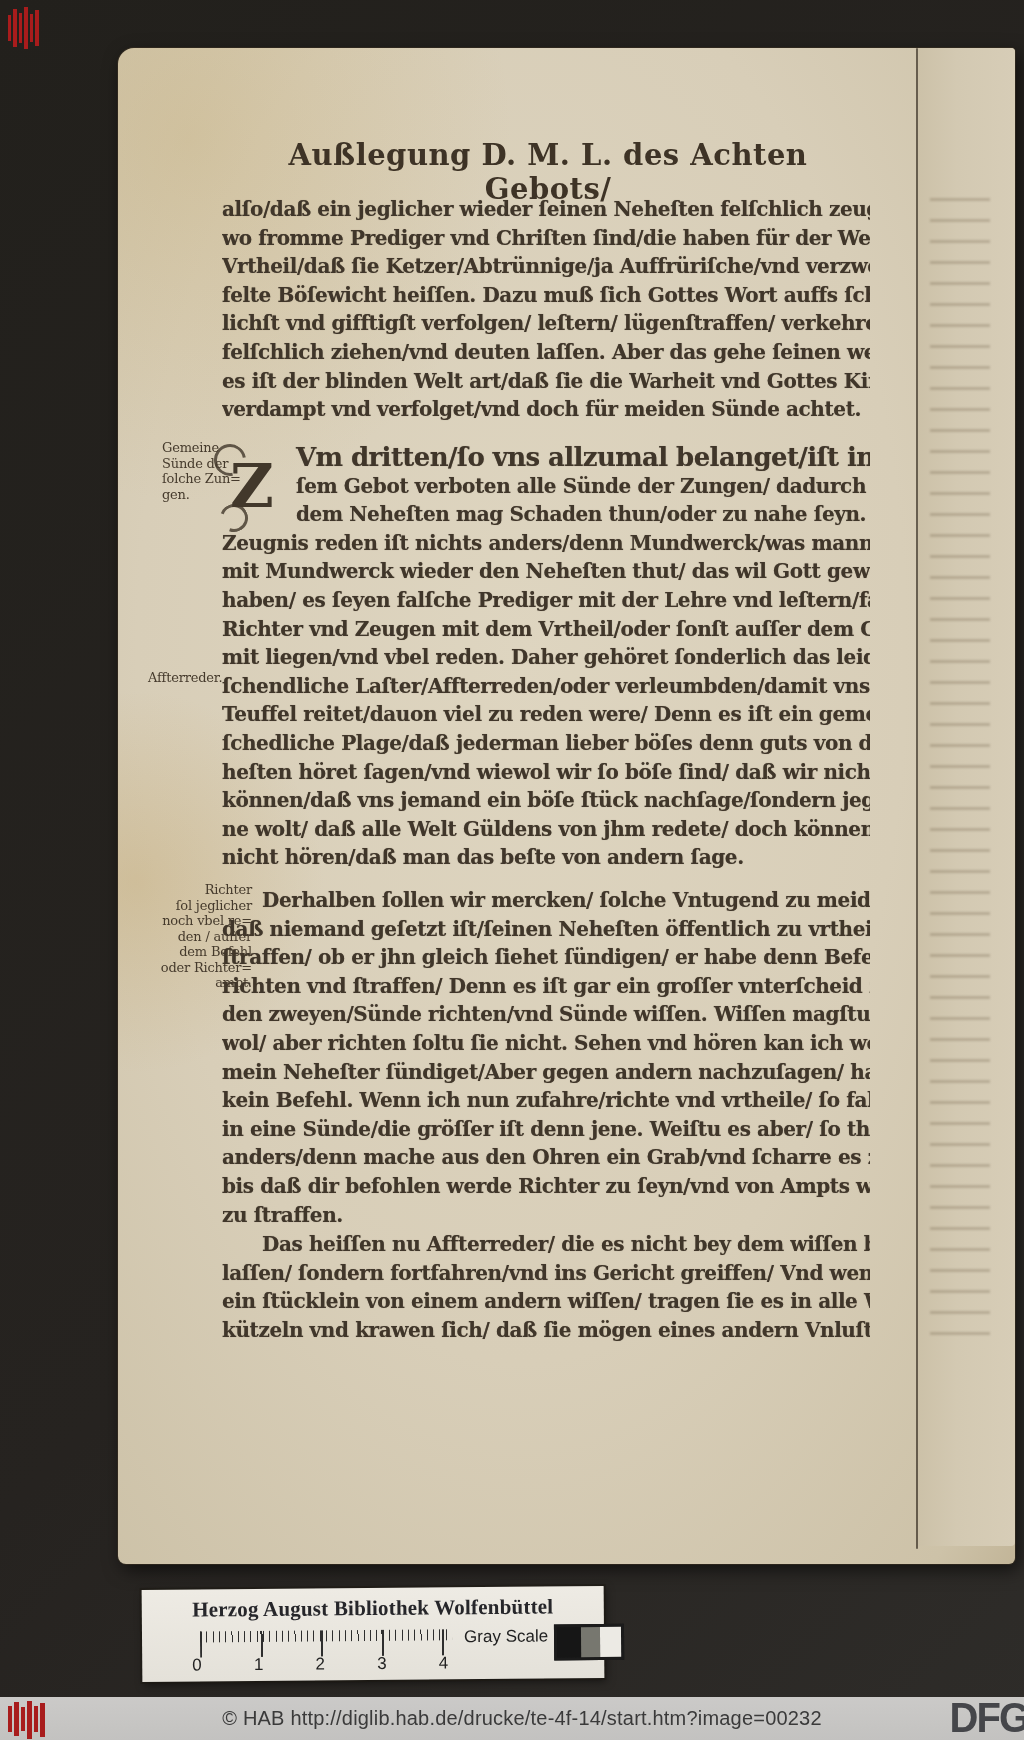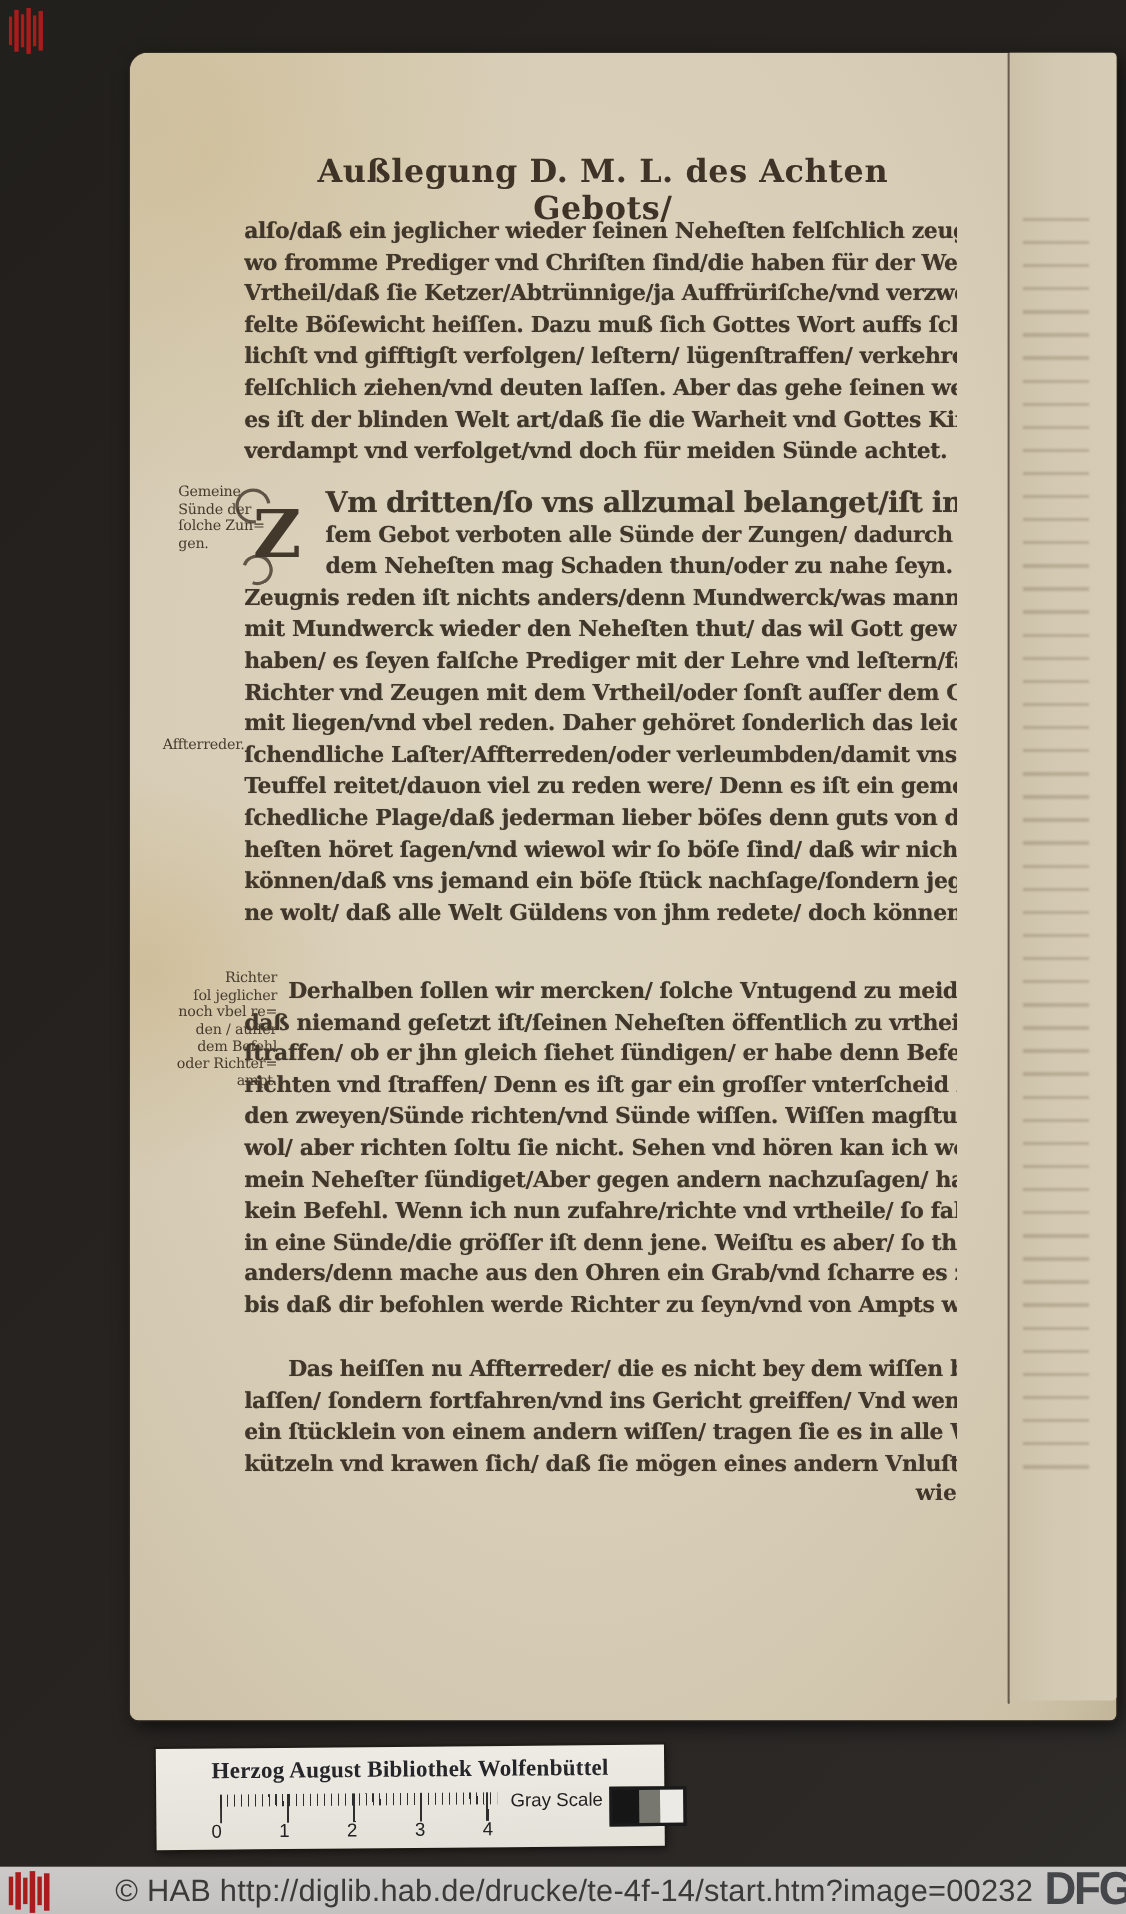--- a/index.html
+++ b/index.html
@@ -89,21 +89,21 @@
   .gs-gray{width:19px;background:#77776f;}
   .gs-white{width:21px;background:#eceae4;}
   
   .footer-bar{
     position:absolute;left:0;top:1697px;width:1024px;height:43px;
     background:linear-gradient(180deg,#cbcac8,#c3c2c0);
     display:flex;align-items:center;
   }
   .copyright{
     position:absolute;left:0;width:1024px;text-align:center;padding-left:20px;box-sizing:border-box;
-    font-family:"Liberation Sans", sans-serif;font-size:28px;color:#3a3a3a;letter-spacing:.2px;
+    font-family:"Liberation Sans", sans-serif;font-size:20px;color:#3a3a3a;letter-spacing:.2px;
   }
   .dfg-logo{
     position:absolute;right:-4px;top:-2px;font-family:"Liberation Sans", sans-serif;
     font-size:40px;font-weight:bold;letter-spacing:-2px;color:#45464a;transform:scaleY(1.05);
   }
   .reg-mark{position:absolute;}
   .reg-top{left:8px;top:7px;}
   .reg-bottom{left:7px;top:1700px;}
 </style>
 </head>
@@ -136,33 +136,35 @@
         <div class="tline">mit Mundwerck wieder den Neheſten thut/ das wil Gott gewehret</div>
         <div class="tline">haben/ es ſeyen falſche Prediger mit der Lehre vnd leſtern/falſche</div>
         <div class="tline">Richter vnd Zeugen mit dem Vrtheil/oder ſonſt auſſer dem Gericht</div>
         <div class="tline">mit liegen/vnd vbel reden. Daher gehöret ſonderlich das leidige</div>
         <div class="tline">ſchendliche Laſter/Affterreden/oder verleumbden/damit vns der</div>
         <div class="tline">Teuffel reitet/dauon viel zu reden were/ Denn es iſt ein gemeine</div>
         <div class="tline">ſchedliche Plage/daß jederman lieber böſes denn guts von dem Ne=</div>
         <div class="tline">heſten höret ſagen/vnd wiewol wir ſo böſe ſind/ daß wir nicht leiden</div>
         <div class="tline">können/daß vns jemand ein böſe ſtück nachſage/ſondern jeglicher ger=</div>
         <div class="tline">ne wolt/ daß alle Welt Güldens von jhm redete/ doch können wir</div>
+        <div class="tline">nicht hören/daß man das beſte von andern ſage.</div>
       </div>
     <div class="para" id="para3">
         <div class="tline">Derhalben ſollen wir mercken/ ſolche Vntugend zu meiden/</div>
         <div class="tline">daß niemand geſetzt iſt/ſeinen Neheſten öffentlich zu vrtheilen/vnd</div>
         <div class="tline">ſtraffen/ ob er jhn gleich ſiehet ſündigen/ er habe denn Befehl/zu</div>
         <div class="tline">richten vnd ſtraffen/ Denn es iſt gar ein groſſer vnterſcheid zwiſchen</div>
         <div class="tline">den zweyen/Sünde richten/vnd Sünde wiſſen. Wiſſen magſtu ſie</div>
         <div class="tline">wol/ aber richten ſoltu ſie nicht. Sehen vnd hören kan ich wol/ daß</div>
         <div class="tline">mein Neheſter ſündiget/Aber gegen andern nachzuſagen/ habe ich</div>
         <div class="tline">kein Befehl. Wenn ich nun zufahre/richte vnd vrtheile/ ſo falle ich</div>
         <div class="tline">in eine Sünde/die gröſſer iſt denn jene. Weiſtu es aber/ ſo thue nicht</div>
         <div class="tline">anders/denn mache aus den Ohren ein Grab/vnd ſcharre es zu/</div>
         <div class="tline">bis daß dir befohlen werde Richter zu ſeyn/vnd von Ampts wegen</div>
+        <div class="tline">zu ſtraffen.</div>
       </div>
     <div class="para" id="para4">
         <div class="tline">Das heiſſen nu Affterreder/ die es nicht bey dem wiſſen bleiben</div>
         <div class="tline">laſſen/ ſondern fortfahren/vnd ins Gericht greiffen/ Vnd wenn ſie</div>
         <div class="tline">ein ſtücklein von einem andern wiſſen/ tragen ſie es in alle Winckel/</div>
         <div class="tline">kützeln vnd krawen ſich/ daß ſie mögen eines andern Vnluſt rüren/</div>
       </div>
   </div>
 
   <div class="drop-cap">Z</div>
@@ -179,21 +181,20 @@
   <div class="mnote" id="mnote3">
       <div class="mnote-line">Richter</div>
       <div class="mnote-line">ſol jeglicher</div>
       <div class="mnote-line">noch vbel re=</div>
       <div class="mnote-line">den / auſſer</div>
       <div class="mnote-line">dem Befehl</div>
       <div class="mnote-line">oder Richter=</div>
       <div class="mnote-line">ampt.</div>
     </div>
 
-  <div class="catchword">wie</div>
 </div>
 
 <div class="ruler-card">
   <div class="institution">Herzog August Bibliothek Wolfenbüttel</div>
   <div class="ticks"></div>
   <div class="scale-numbers">
       <div class="num">0</div>
       <div class="num">1</div>
       <div class="num">2</div>
       <div class="num">3</div>

